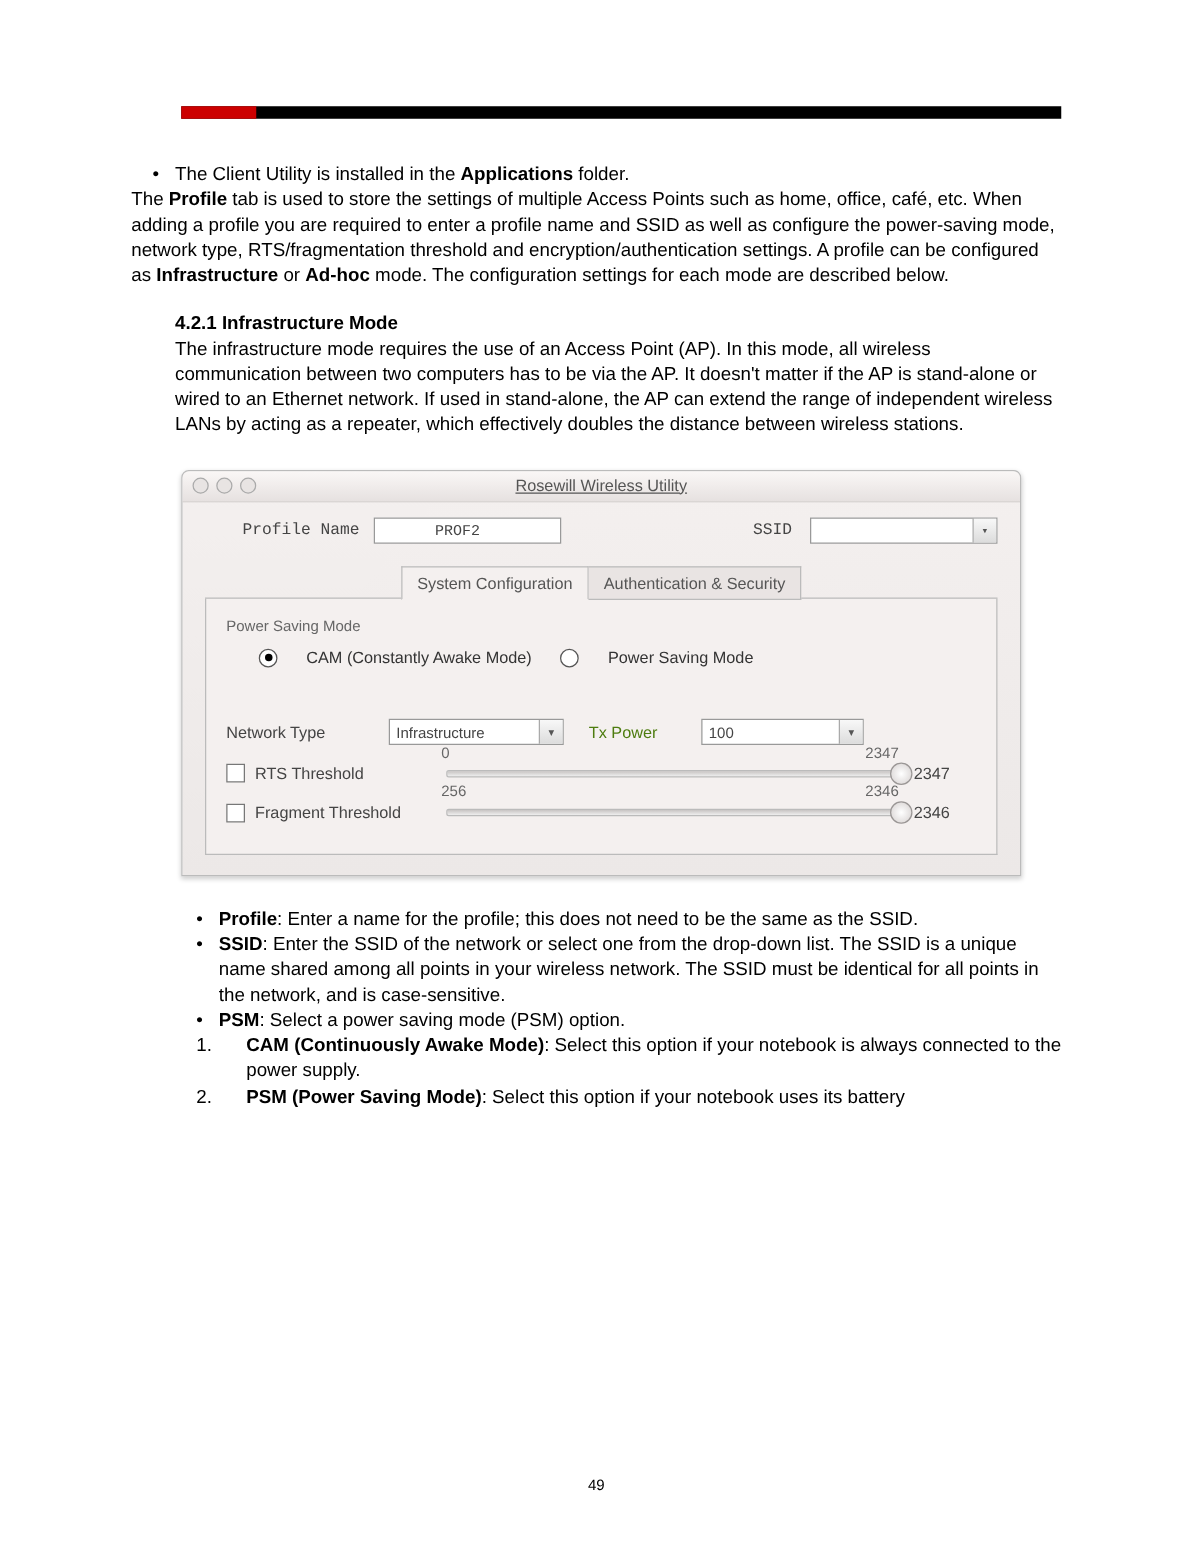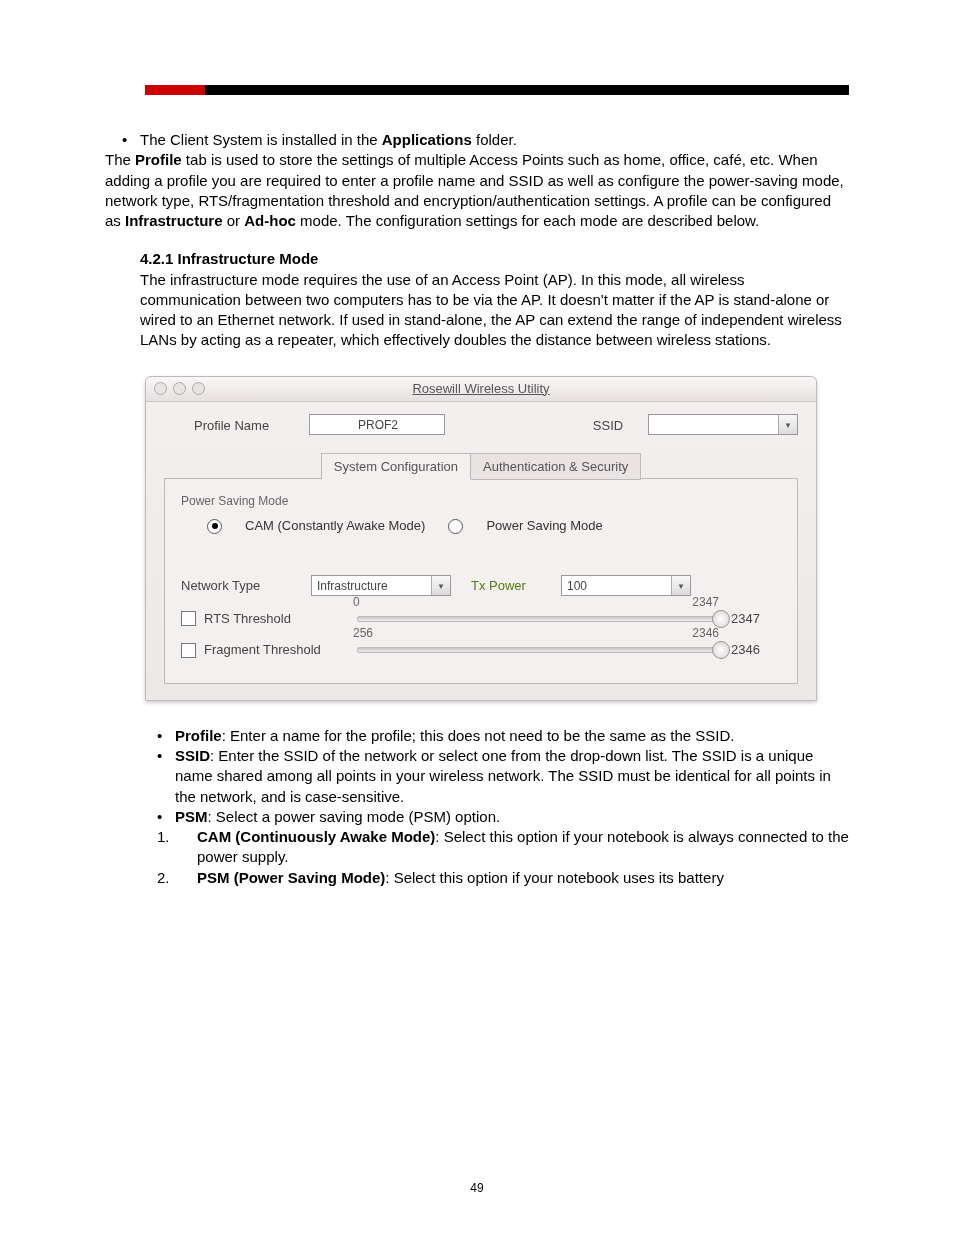--- a/index.html
+++ b/index.html
@@ -102,22 +102,23 @@
     height: 11px;
     border-radius: 50%;
     border: 1px solid #aaa;
     background: #e8e4e3;
   }
   .shot-body {
     padding: 12px 18px 16px 18px;
   }
   .row {
     display: flex;
-    align-items: flex-end;
-    gap: 20px;
+    align-items: center;
+    gap: 10px;
+    font-family: Liberation Mono, monospace;
   }
   .lbl {
     color: #444;
     width: 95px;
     text-align: left;
   }
   .combo, .txt {
     background: #fff;
     border: 1px solid #999;
     height: 21px;
@@ -322,21 +323,21 @@
 </head>
 <body>
 
 <div class="page">
   <div class="topbar"></div>
   <div class="topbar-red"></div>
 
   <div class="content">
 
     <div class="bullet">
-      <span>The Client System is installed in the </span><strong>Applications</strong><span> folder.</span>
+      <span>The Client Utility is installed in the </span><strong>Applications</strong><span> folder.</span>
     </div>
 
 
     <p class="para">
       <span>The </span><strong>Profile</strong><span> tab is used to store the settings of multiple Access Points such as home, office, café, etc. When adding a profile you are required to enter a profile name and SSID as well as configure the power-saving mode, network type, RTS/fragmentation threshold and encryption/authentication settings.  A profile can be configured as </span><strong>Infrastructure</strong><span> or </span><strong>Ad-hoc</strong><span> mode. The configuration settings for each mode are described below.</span>
     </p>
 
     <div class="subsection">
       <div class="sub-title">4.2.1 Infrastructure Mode</div>
       <div>The infrastructure mode requires the use of an Access Point (AP). In this mode, all wireless communication between two computers has to be via the AP. It doesn't matter if the AP is stand-alone or wired to an Ethernet network. If used in stand-alone, the AP can extend the range of independent wireless LANs by acting as a repeater, which effectively doubles the distance between wireless stations.</div>
@@ -349,21 +350,21 @@
             <span></span>
             <span></span>
             <span></span>
           </div>
           <span>Rosewill Wireless Utility</span>
         </div>
         <div class="shot-body">
 
           <div class="row" style="margin-left:30px;">
             <span class="lbl">Profile Name</span>
-            <span class="txt" style="width:136px;padding-left:48px;">PROF2</span>
+            <span class="txt" style="width:150px;padding-left:48px;">PROF2</span>
             <span style="flex:1"></span>
             <span class="lbl" style="width:40px; text-align:center;">SSID</span>
             <span class="combo" style="width:150px;"><span></span><span class="caret"></span></span>
           </div>
 
           <div class="tabs">
             <div class="tab active">System Configuration</div>
             <div class="tab">Authentication &amp; Security</div>
           </div>
 

